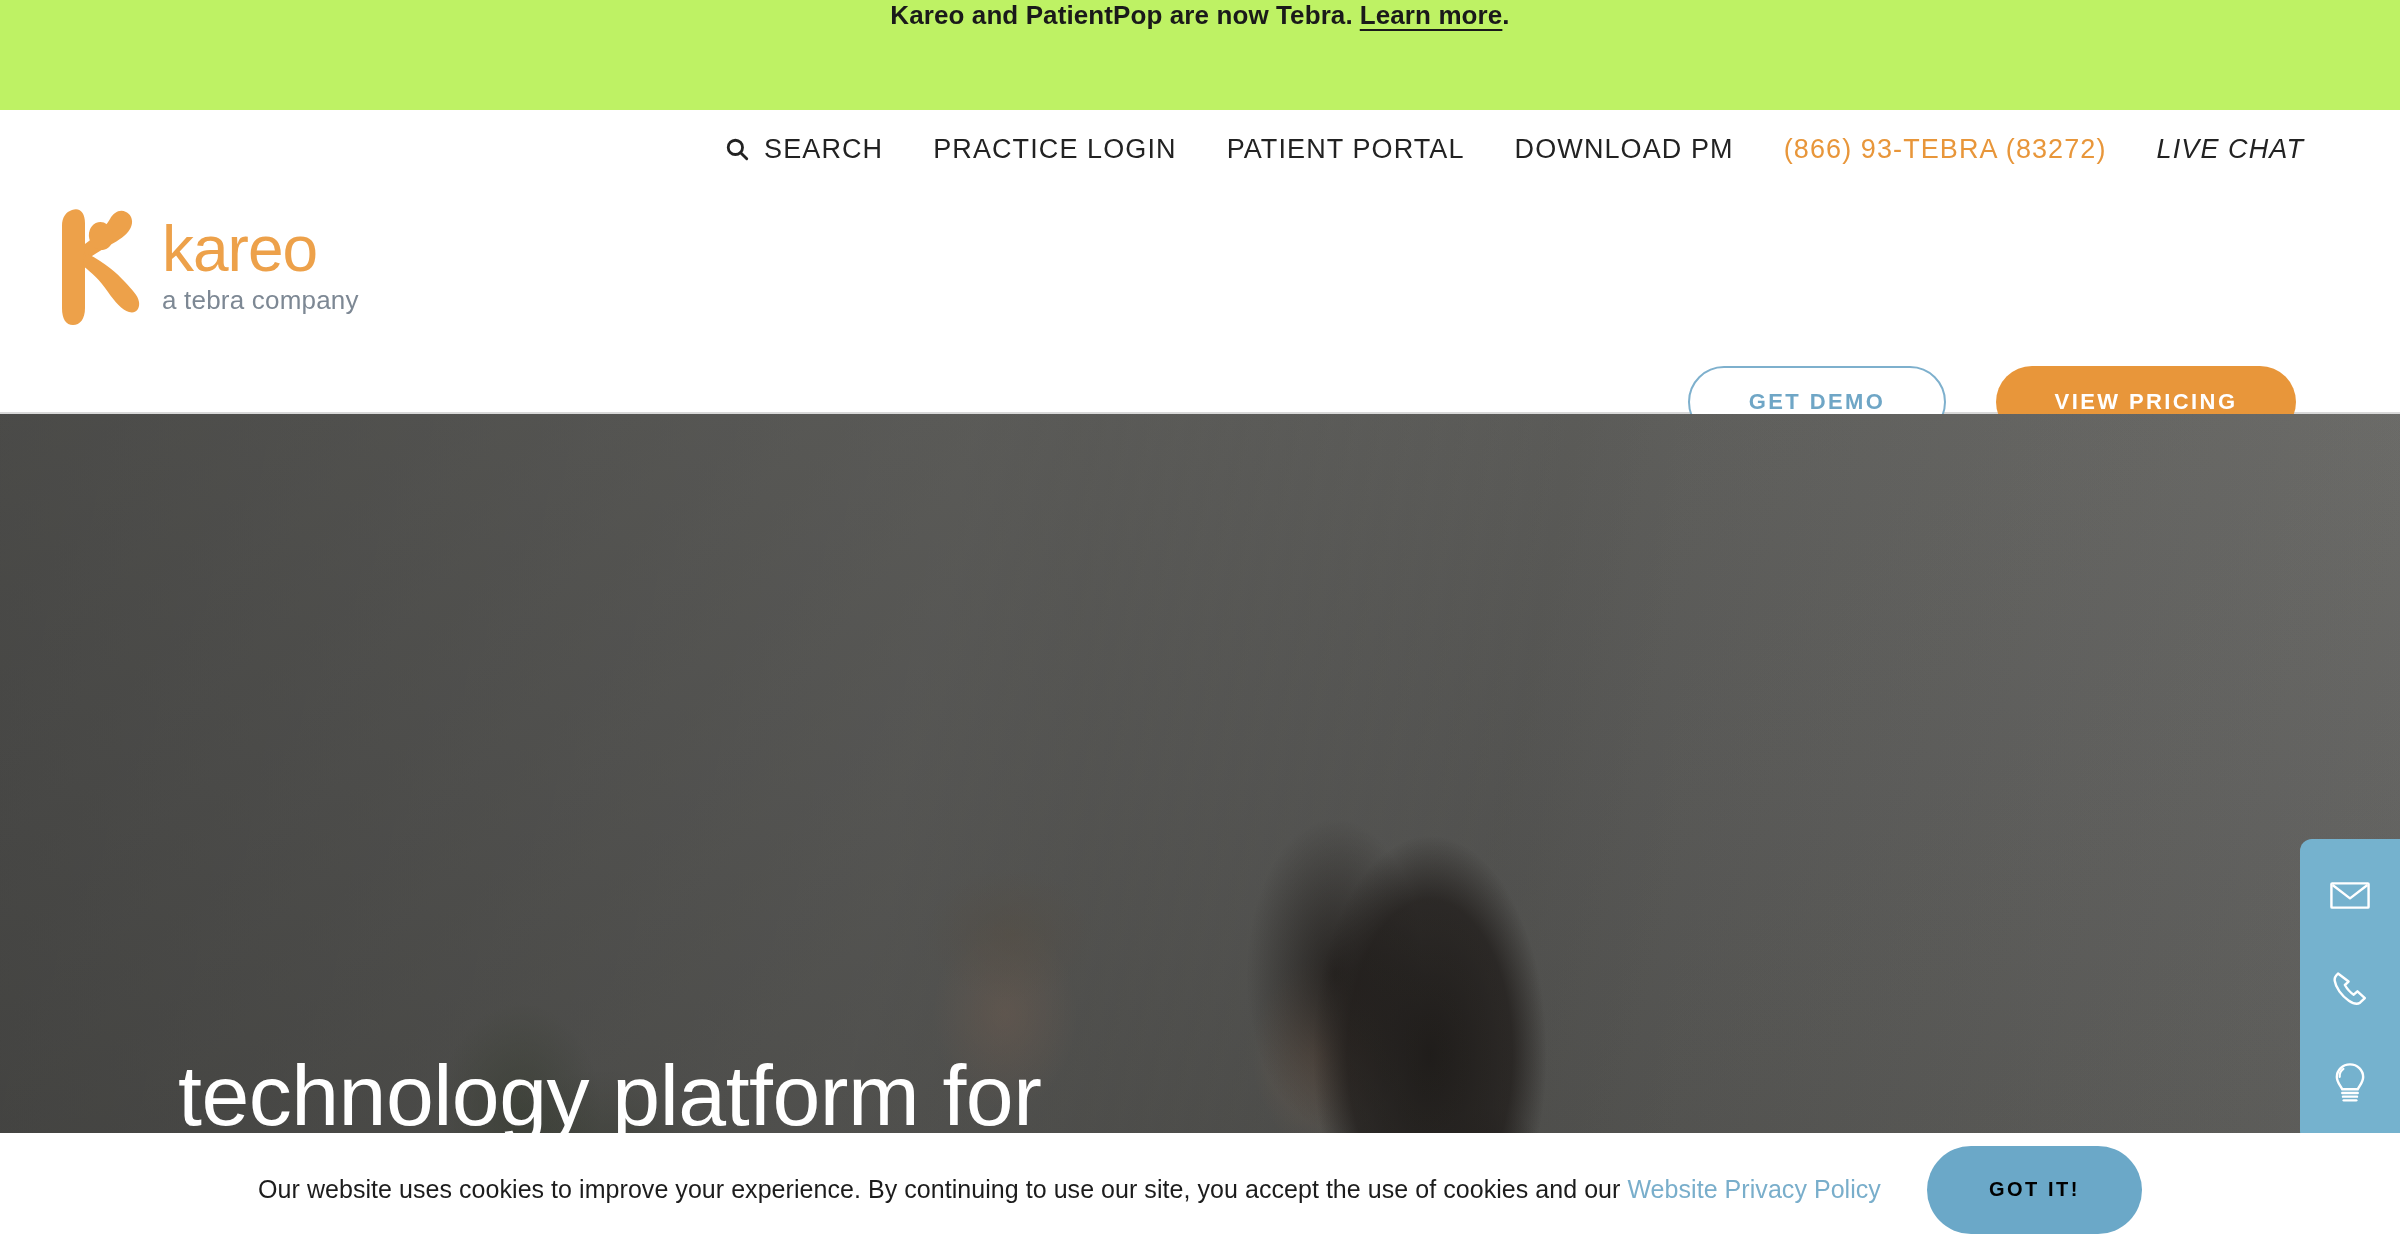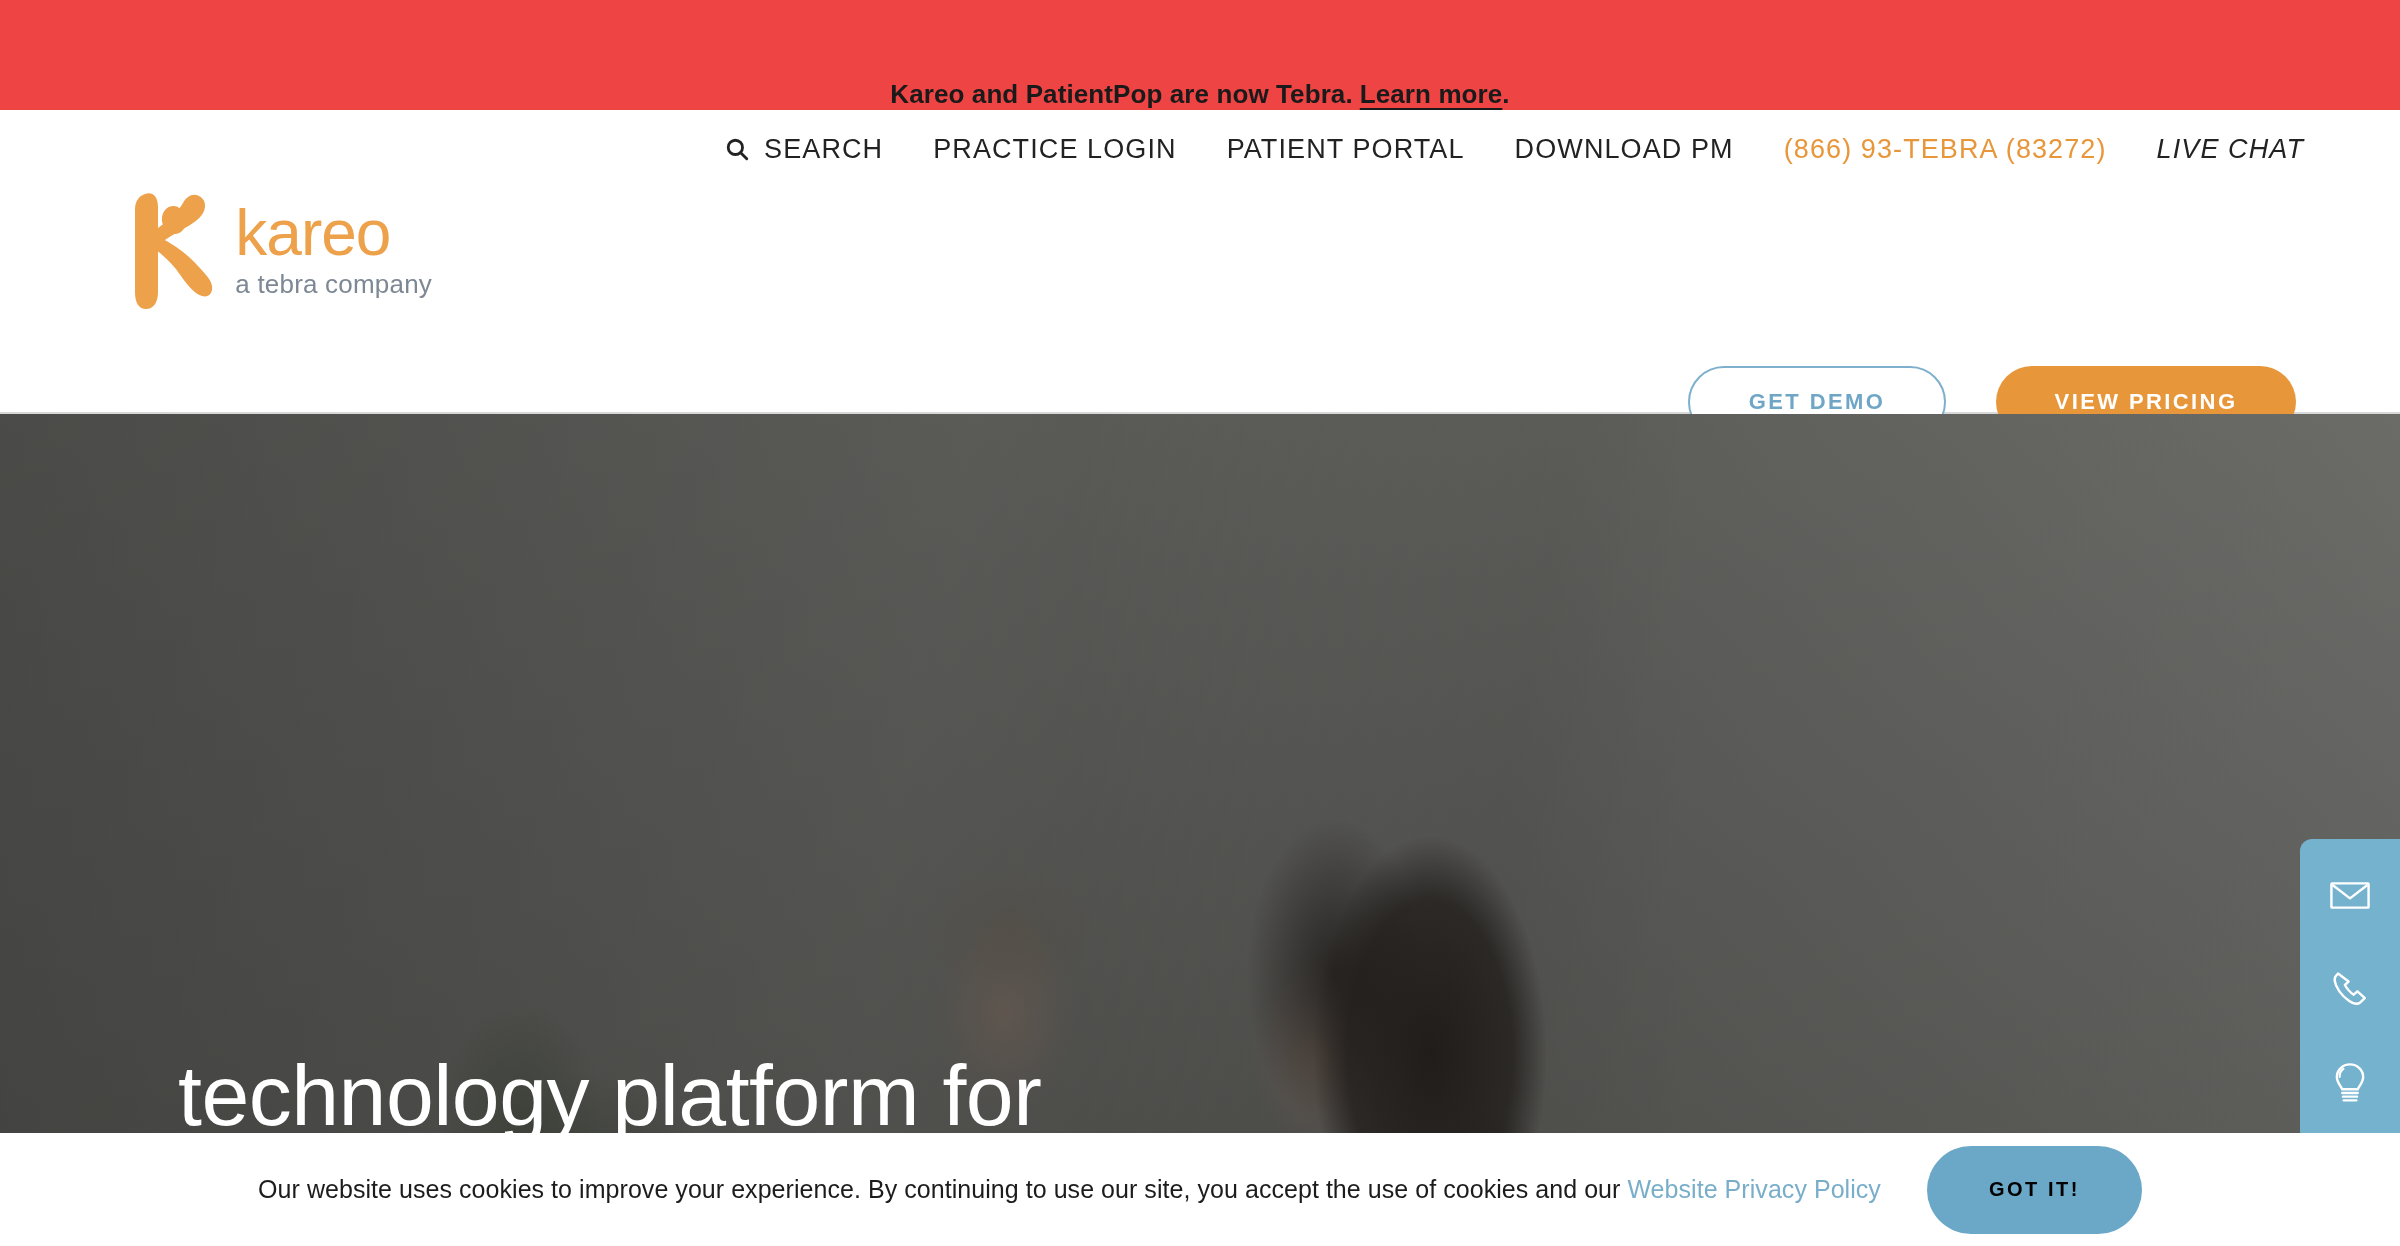--- a/index.html
+++ b/index.html
@@ -8,23 +8,23 @@
     width: 2400px;
     height: 1246px;
     overflow: hidden;
     font-family: "Liberation Sans", sans-serif;
     background: #ffffff;
   }
 
   
   .announcement {
     height: 110px;
-    background: #ef4444;
-    display: flex;
-    align-items: flex-end;
+    background: #bef264;
+    display: flex;
+    align-items: flex-start;
     justify-content: center;
     color: #1a1a1a;
     font-size: 26px;
     font-weight: 700;
     letter-spacing: .1px;
   }
   .announcement .ann-link {
     text-decoration: underline;
     text-underline-offset: 5px;
     text-decoration-thickness: 2px;
@@ -67,27 +67,26 @@
   .util-search-icon {
     width: 26px;
     height: 26px;
     margin-right: 14px;
     display: inline-block;
   }
 
   .logo-block {
     position: absolute;
     left: 62px;
-    top: 60px;
+    top: 76px;
     width: 370px;
     height: 160px;
     display: flex;
     align-items: center;
     cursor: pointer;
-    justify-content: flex-end;
   }
   .logo-mark { width: 78px; height: 125px; flex: 0 0 auto; }
   .logo-text { margin-left: 22px; padding-top: 4px; }
   .logo-word {
     font-size: 64px;
     color: #eda14a;
     line-height: .92;
     font-weight: 400;
     letter-spacing: -1px;
   }

